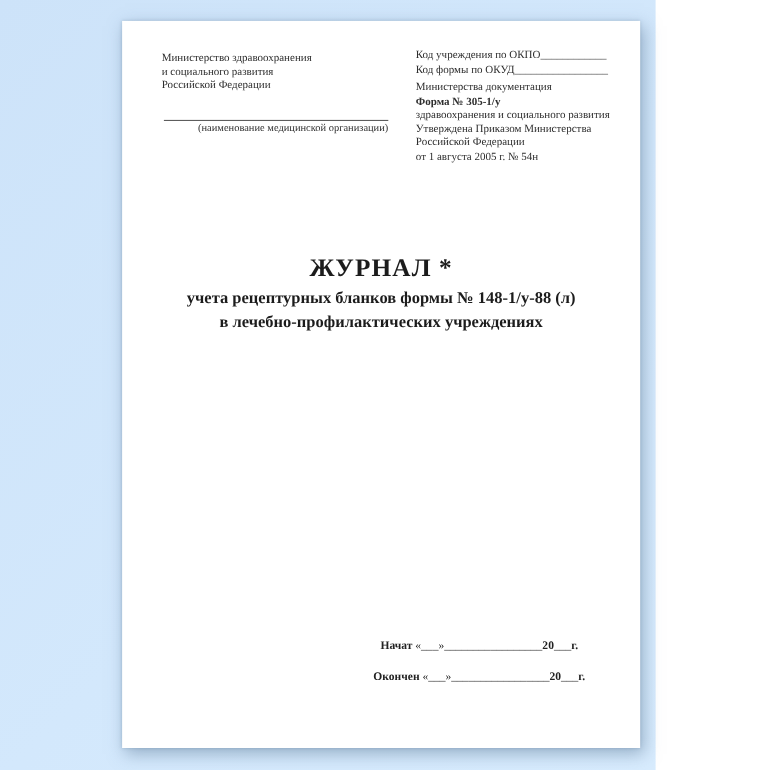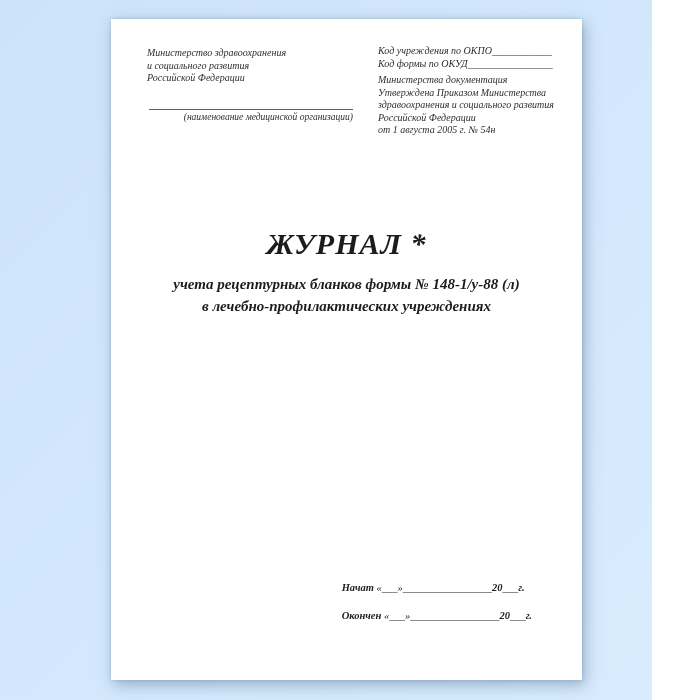--- a/index.html
+++ b/index.html
@@ -7,24 +7,23 @@
     padding: 0;
   }
   body {
     width: 700px;
     height: 700px;
     overflow: hidden;
     font-family: "Liberation Serif", "DejaVu Serif", serif;
   }
   .scene {
     position: relative;
-    width: 652px;
+    width: 596px;
     height: 700px;
     background: linear-gradient(135deg, #cde3f9 0%, #d3e8fc 55%, #d8ecfe 100%);
-    font-style: italic;
   }
   .paper {
     position: absolute;
     left: 111px;
     top: 19px;
     width: 471px;
     height: 661px;
     background: #ffffff;
     box-shadow: 3px 5px 14px rgba(92, 122, 152, 0.50),
                 0 0 3px rgba(92, 122, 152, 0.35);
@@ -71,37 +70,37 @@
   
   .title-block {
     position: absolute;
     left: 0;
     top: 212px;
     width: 100%;
     text-align: center;
     color: #1c1c1c;
   }
   .title-main {
-    font-size: 30px;
+    font-size: 23px;
     font-weight: bold;
     letter-spacing: 1px;
     line-height: 26px;
   }
   .title-sub {
     font-size: 15px;
     font-weight: bold;
     line-height: 22px;
   }
-  .title-sub.first { margin-top: 16px; }
+  .title-sub.first { margin-top: 3px; }
   
   .dates-block {
     position: absolute;
     right: 50px;
     top: 562px;
-    text-align: left;
+    text-align: center;
     font-size: 10.5px;
     color: #222222;
     white-space: nowrap;
   }
   .date-line { line-height: 14px; }
   .date-line + .date-line { margin-top: 14px; }
   .date-line .label { font-weight: bold; }
   .date-line .year-num, .date-line .year-suffix { font-weight: bold; }
 </style>
 </head>
@@ -116,22 +115,23 @@
       <div>Российской Федерации</div>
       <div class="org-underline"></div>
       <div class="org-caption">(наименование медицинской организации)</div>
     </div>
 
     <div class="header-right">
       <div>Код учреждения по ОКПО____________</div>
       <div>Код формы по ОКУД_________________</div>
       <div class="group-gap"></div>
       <div>Министерства документация</div>
+      <div class="bold">Форма № 305-1/у</div>
+      <div>здравоохранения и социального развития</div>
       <div>Утверждена Приказом Министерства</div>
-      <div>здравоохранения и социального развития</div>
       <div>Российской Федерации</div>
       <div>от 1 августа 2005 г. № 54н</div>
     </div>
 
     <div class="title-block">
       <div class="title-main">ЖУРНАЛ *</div>
       <div class="title-sub first">учета рецептурных бланков формы № 148-1/у-88 (л)</div>
       <div class="title-sub">в лечебно-профилактических учреждениях</div>
     </div>
 

